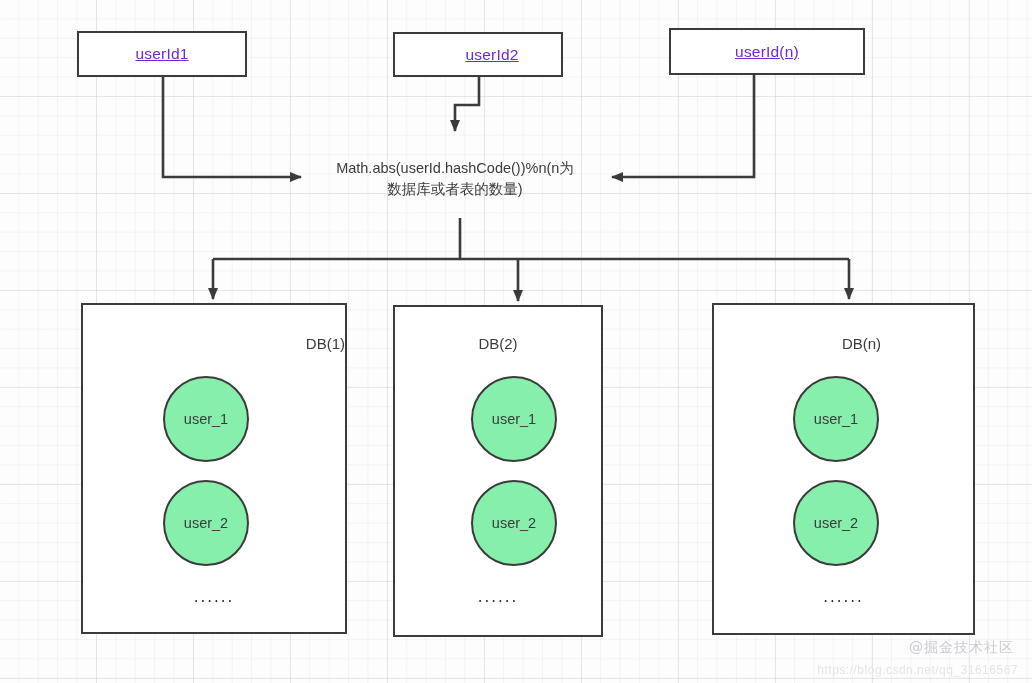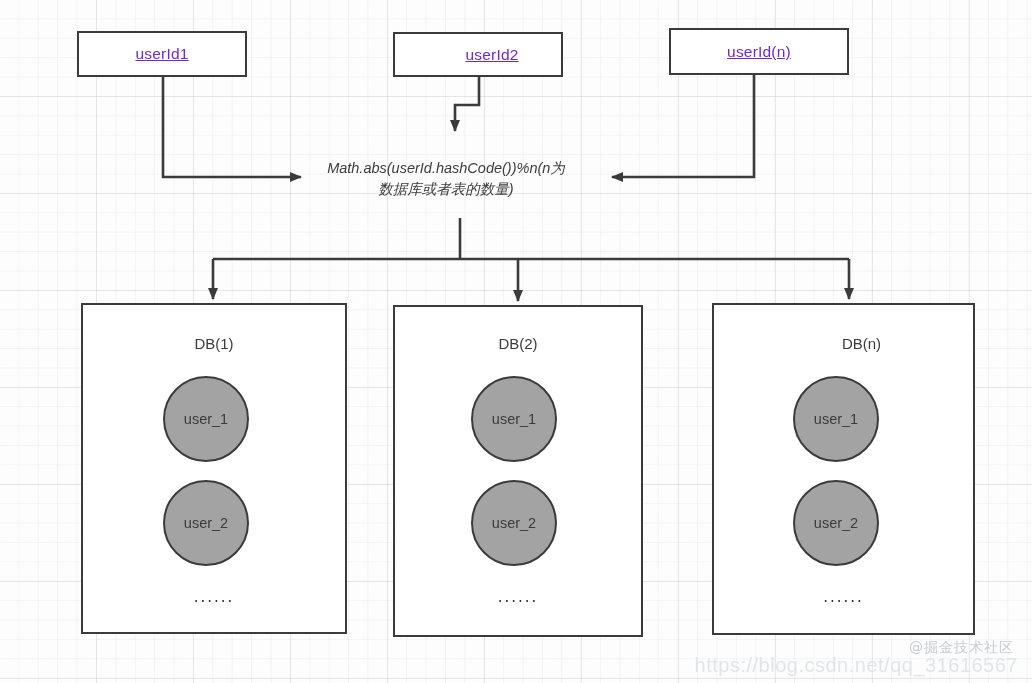--- a/index.html
+++ b/index.html
@@ -54,21 +54,21 @@
     width: 100%;
     text-align: center;
     color: #3b3b3b;
     font-size: 15px;
   }
   .user-circle {
     position: absolute;
     box-sizing: border-box;
     border: 2.2px solid #3b3b3b;
     border-radius: 50%;
-    background: #a3a3a3;
+    background: #86efac;
     display: flex;
     align-items: center;
     justify-content: center;
     color: #3b3b3b;
     font-size: 14.5px;
   }
   .ellipsis-dots {
     position: absolute;
     left: 0;
     width: 100%;
@@ -96,21 +96,21 @@
     font-size: 14px;
     font-family: "DejaVu Sans", sans-serif;
     letter-spacing: 1px;
     user-select: none;
   }
   .wm-url {
     position: absolute;
     right: 14px;
     bottom: 6px;
     color: #e2e5e8;
-    font-size: 20px;
+    font-size: 12px;
     letter-spacing: 0.5px;
     user-select: none;
   }
 </style>
 </head>
 <body>
 
 <div id="canvas">
 
   <svg id="wires" viewBox="0 0 1032 683" xmlns="http://www.w3.org/2000/svg">
@@ -144,41 +144,41 @@
   </svg>
 
   <div class="node-box" style="left:77px; top:31px; width:170px; height:46px;">
     <span>userId1</span>
   </div>
 
   <div class="node-box" style="left:393px; top:32px; width:170px; height:45px;padding-left:28px;">
     <span>userId2</span>
   </div>
 
-  <div class="node-box" style="left:669px; top:28px; width:180px; height:47px;">
+  <div class="node-box" style="left:669px; top:28px; width:196px; height:47px;">
     <span>userId(n)</span>
   </div>
 
-  <div class="formula" style="left:296px; top:158px; width:300px;font-style:italic;">
+  <div class="formula" style="left:305px; top:158px; width:300px;">
     <span>Math.abs(userId.hashCode())%n(n为</span>
     <span class="line2">数据库或者表的数量)</span>
   </div>
 
   <div class="db-box" style="left:81px; top:303px; width:266px; height:331px;">
-    <div class="db-title" style="top:30px;">DB(1)</div>
+    <div class="db-title" style="top:30px;text-align:right;">DB(1)</div>
     <div class="user-circle" style="left:161px; top:374px; width:86px; height:86px; margin-left:-81px; margin-top:-303px;">
       <span>user_1</span>
     </div>
     <div class="user-circle" style="left:161px; top:478px; width:86px; height:86px; margin-left:-81px; margin-top:-303px;">
       <span>user_2</span>
     </div>
     <div class="ellipsis-dots" style="top:288px;">······</div>
   </div>
 
-  <div class="db-box" style="left:393px; top:305px; width:250px; height:332px;">
+  <div class="db-box" style="left:393px; top:305px; width:210px; height:332px;">
     <div class="db-title" style="top:28px;">DB(2)</div>
     <div class="user-circle" style="left:469px; top:374px; width:86px; height:86px; margin-left:-393px; margin-top:-305px;">
       <span>user_1</span>
     </div>
     <div class="user-circle" style="left:469px; top:478px; width:86px; height:86px; margin-left:-393px; margin-top:-305px;">
       <span>user_2</span>
     </div>
     <div class="ellipsis-dots" style="top:286px;">······</div>
   </div>
 

